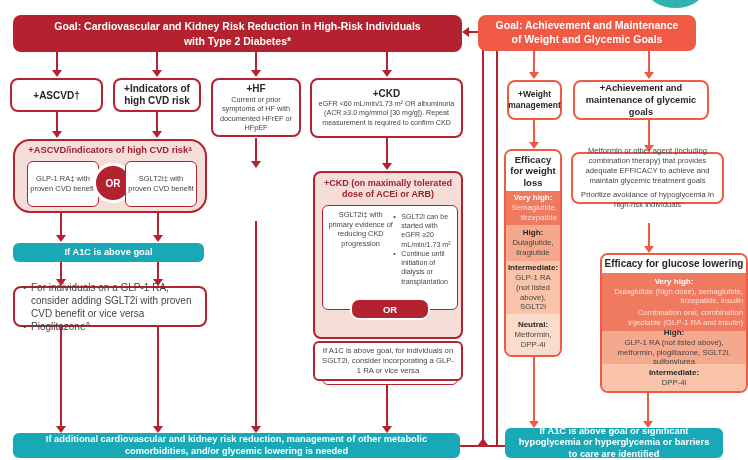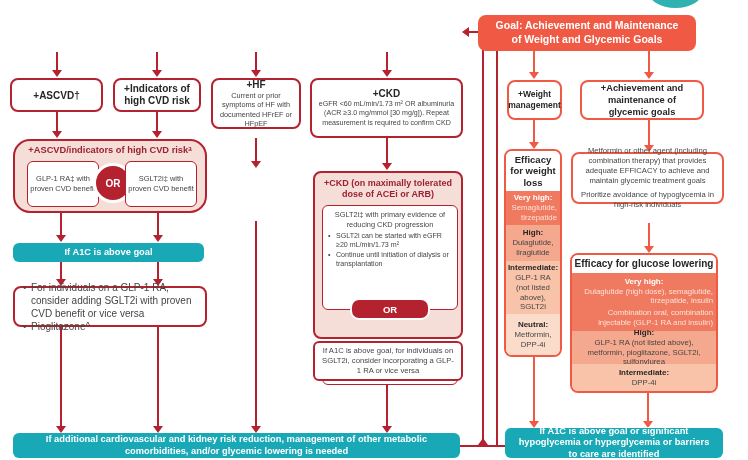--- a/index.html
+++ b/index.html
@@ -140,30 +140,33 @@
   <div class="tri down o" style="left:643px;top:421px;"></div>
 
   <div class="line" style="left:466px;top:31px;width:38px;height:2px;"></div>
   <div class="tri left" style="left:462px;top:27px;"></div>
   <div class="tri right" style="left:498px;top:27px;"></div>
   <div class="line" style="left:482px;top:32px;width:2px;height:414px;"></div>
   <div class="line" style="left:496px;top:32px;width:2px;height:414px;"></div>
   <div class="line" style="left:458px;top:445px;width:48px;height:2px;"></div>
   <div class="tri up" style="left:478px;top:438px;"></div>
 
+  <div class="banner redbg" style="left:13px;top:15px;width:449px;height:37px;">
+      <span>Goal: Cardiovascular and Kidney Risk Reduction in High-Risk Individuals with Type 2 Diabetes*</span>
+    </div>
 
   <div class="bx" style="left:113px;top:78px;width:88px;height:34px;">
     <div class="ttl" style="font-size:10px;line-height:1.2;">+Indicators of high CVD risk</div>
   </div>
 
   <div class="bx" style="left:10px;top:78px;width:93px;height:34px;">
     <div class="ttl" style="font-size:10px;">+ASCVD†</div>
   </div>
 
-  <div class="bx" style="left:211px;top:78px;width:90px;height:51px;padding:3px;">
+  <div class="bx" style="left:211px;top:78px;width:90px;height:59px;padding:3px;">
     <div class="ttl" style="font-size:10px;">+HF</div>
     <div style="font-size:7.3px;line-height:1.3;margin-top:1px;">Current or prior symptoms of HF with documented HFrEF or HFpEF</div>
   </div>
 
   <div class="bx" style="left:310px;top:78px;width:153px;height:60px;padding:3px 6px;">
     <div class="ttl" style="font-size:10px;">+CKD</div>
     <div style="font-size:7.1px;line-height:1.3;margin-top:1px;">eGFR &lt;60 mL/min/1.73 m² OR albuminuria (ACR ≥3.0 mg/mmol [30 mg/g]). Repeat measurement is required to confirm CKD</div>
   </div>
 
   <div class="pinkbx" style="left:13px;top:139px;width:194px;height:74px;border-radius:17px;">
@@ -186,21 +189,21 @@
   <div class="bx" style="left:13px;top:286px;width:194px;height:41px;align-items:flex-start;justify-content:center;padding:3px 8px;">
     <ul class="blt" style="font-size:10px;line-height:1.3;">
       <li>For individuals on a GLP-1 RA, consider adding SGLT2i with proven CVD benefit or vice versa</li>
       <li>Pioglitazone^</li>
     </ul>
   </div>
 
 
   <div class="pinkbx" style="left:313px;top:171px;width:150px;height:168px;">
     <div style="position:absolute;top:5px;width:100%;text-align:center;font-weight:bold;font-size:9px;line-height:1.25;color:var(--red-text);padding:0 8px;">+CKD (on maximally tolerated dose of ACEi or ARB)</div>
-    <div class="innerbx" style="left:7px;top:32px;width:136px;height:105px;flex-direction:column;align-items:stretch;justify-content:flex-start;padding:4px 5px;">
+    <div class="innerbx" style="left:7px;top:32px;width:136px;height:105px;flex-direction:row;align-items:stretch;justify-content:flex-start;padding:4px 5px;">
       <div style="text-align:center;font-size:7.4px;line-height:1.3;">SGLT2i‡ with primary evidence of reducing CKD progression</div>
       <ul class="blt" style="font-size:7.1px;line-height:1.3;margin-top:3px;">
         <li>SGLT2i can be started with eGFR ≥20 mL/min/1.73 m²</li>
         <li>Continue until initiation of dialysis or transplantation</li>
       </ul>
     </div>
     <div class="orpill" style="left:35px;top:125px;width:80px;height:22px;z-index:2;">
         <span>OR</span>
       </div>
     <div class="innerbx" style="left:7px;top:146px;width:136px;height:18px;margin-top:48px;">
@@ -217,21 +220,21 @@
     </div>
 
   <div class="banner orangebg" style="left:478px;top:15px;width:218px;height:36px;">
       <span>Goal: Achievement and Maintenance of Weight and Glycemic Goals</span>
     </div>
 
   <div class="bx ob" style="left:507px;top:80px;width:55px;height:40px;padding:2px;">
     <div class="ttl" style="font-size:8.5px;line-height:1.25;">+Weight management</div>
   </div>
 
-  <div class="bx ob" style="left:573px;top:80px;width:124px;height:40px;padding:2px 8px;margin-left:7px;">
+  <div class="bx ob" style="left:573px;top:80px;width:136px;height:40px;padding:2px 8px;">
     <div class="ttl" style="font-size:9.3px;line-height:1.3;">+Achievement and maintenance of glycemic goals</div>
   </div>
 
   <div class="stack" style="left:504px;top:149px;width:58px;height:208px;">
     <div class="head" style="height:41px;font-size:9.5px;padding:0 2px;">Efficacy for weight loss</div>
     <div class="sec vh" style="height:35px;">
       <div class="lab">Very high:</div>
       <div class="bod">Semaglutide, tirzepatide</div>
     </div>
     <div class="sec hi" style="height:37px;">
@@ -246,21 +249,21 @@
       <div class="lab">Neutral:</div>
       <div class="bod">Metformin, DPP-4i</div>
     </div>
   </div>
 
   <div class="bx ob" style="left:571px;top:152px;width:153px;height:52px;padding:4px 8px;">
     <div style="font-size:7.7px;line-height:1.3;">Metformin or other agent (including combination therapy) that provides adequate EFFICACY to achieve and maintain glycemic treatment goals</div>
     <div style="font-size:7.7px;line-height:1.3;margin-top:4px;">Prioritize avoidance of hypoglycemia in high-risk individuals</div>
   </div>
 
-  <div class="stack" style="left:570px;top:253px;width:148px;height:140px;">
+  <div class="stack" style="left:600px;top:253px;width:148px;height:140px;">
     <div class="head" style="height:19px;font-size:10px;">Efficacy for glucose lowering</div>
     <div class="sec vh" style="height:60px;">
       <div class="lab">Very high:</div>
       <div class="bod">Dulaglutide (high dose), semaglutide, tirzepatide, insulin</div>
       <div class="bod" style="margin-top:2px;">Combination oral, combination injectable (GLP-1 RA and insulin)</div>
     </div>
     <div class="sec hi" style="height:33px;">
       <div class="lab">High:</div>
       <div class="bod">GLP-1 RA (not listed above), metformin, pioglitazone, SGLT2i, sulfonylurea</div>
     </div>

